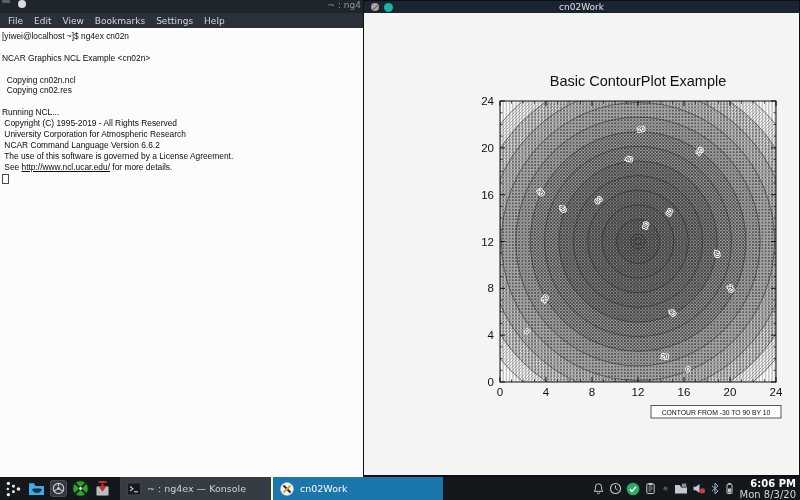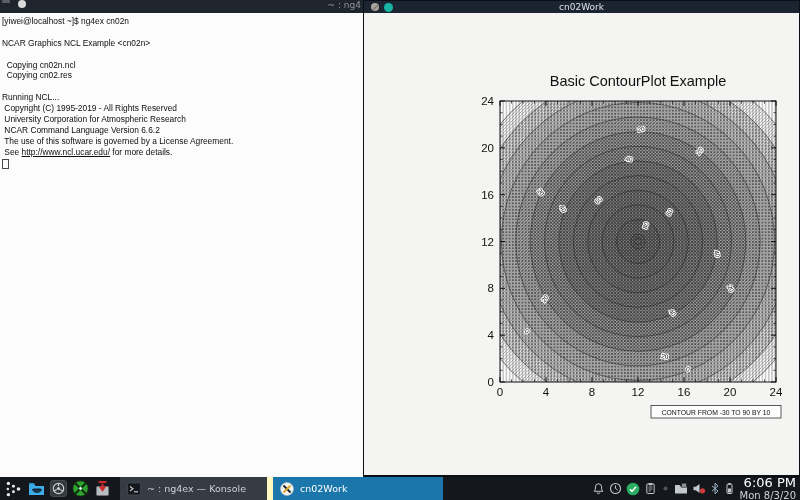--- a/index.html
+++ b/index.html
@@ -35,40 +35,48 @@
         paint-order:stroke;stroke:#fdfdfd;stroke-width:2px;}
   .ibox{font-family:"Liberation Sans",sans-serif;font-size:6.8px;fill:#111;}
 
   
   .taskbar{position:absolute;left:0;top:477px;width:800px;height:23px;background:#14181d;
            display:flex;align-items:center;}
   .launcher{margin-left:5px;}
   .app-ico{margin-left:5px;}
   .task-btn{height:23px;display:flex;align-items:center;font-size:9.5px;color:#ced3d8;
             padding:0 7px;box-sizing:border-box;white-space:nowrap;overflow:hidden;}
-  .task1{margin-left:9px;width:153px;background:#363c43;border-right:6px solid #fef9c3;}
+  .task1{margin-left:9px;width:153px;background:#363c43;border-right:2px solid #fef9c3;}
   .task2{width:170px;background:#1a76ab;color:#fff;}
   .task-ico{margin-right:6px;flex:0 0 auto;display:flex;}
   .tray{margin-left:auto;display:flex;align-items:center;gap:4px;margin-right:5px;}
   .tray svg{display:block;}
   .clock{text-align:right;color:#fff;margin-right:4px;line-height:1.1;}
-  .clock .t{font-size:13px;font-weight:normal;}
+  .clock .t{font-size:10px;font-weight:bold;}
   .clock .d{font-size:10px;color:#cfd4d9;}
 </style>
 </head>
 <body>
 
 <div class="desktop">
 
   <div class="konsole-window">
     <div class="k-titlebar">
       <span class="tb-dash"></span>
       <span class="tb-circle"></span>
       <span class="k-title">~ : ng4</span>
     </div>
+    <div class="k-menubar" id="k-menubar">
+        <span class="k-menu-item">File</span>
+        <span class="k-menu-item">Edit</span>
+        <span class="k-menu-item">View</span>
+        <span class="k-menu-item">Bookmarks</span>
+        <span class="k-menu-item">Settings</span>
+        <span class="k-menu-item">Help</span>
+      </div>
     <div class="k-term" id="k-term"><div class="tline">[yiwei@localhost ~]$ ng4ex cn02n</div><div class="tline"> </div><div class="tline">NCAR Graphics NCL Example &lt;cn02n&gt;</div><div class="tline"> </div><div class="tline">  Copying cn02n.ncl</div><div class="tline">  Copying cn02.res</div><div class="tline"> </div><div class="tline">Running NCL...</div><div class="tline"> Copyright (C) 1995-2019 - All Rights Reserved</div><div class="tline"> University Corporation for Atmospheric Research</div><div class="tline"> NCAR Command Language Version 6.6.2</div><div class="tline"> The use of this software is governed by a License Agreement.</div><div class="tline"> See <span class="turl">http://www.ncl.ucar.edu/</span> for more details.</div><span class="tcursor"></span></div>
   </div>
 
   <div class="work-window">
     <div class="w-titlebar">
       <span class="w-title">cn02Work</span>
       <span class="wb-slash"></span>
       <span class="wb-teal"></span>
     </div>
     <svg id="plot" width="436" height="462" viewBox="0 0 436 462">

